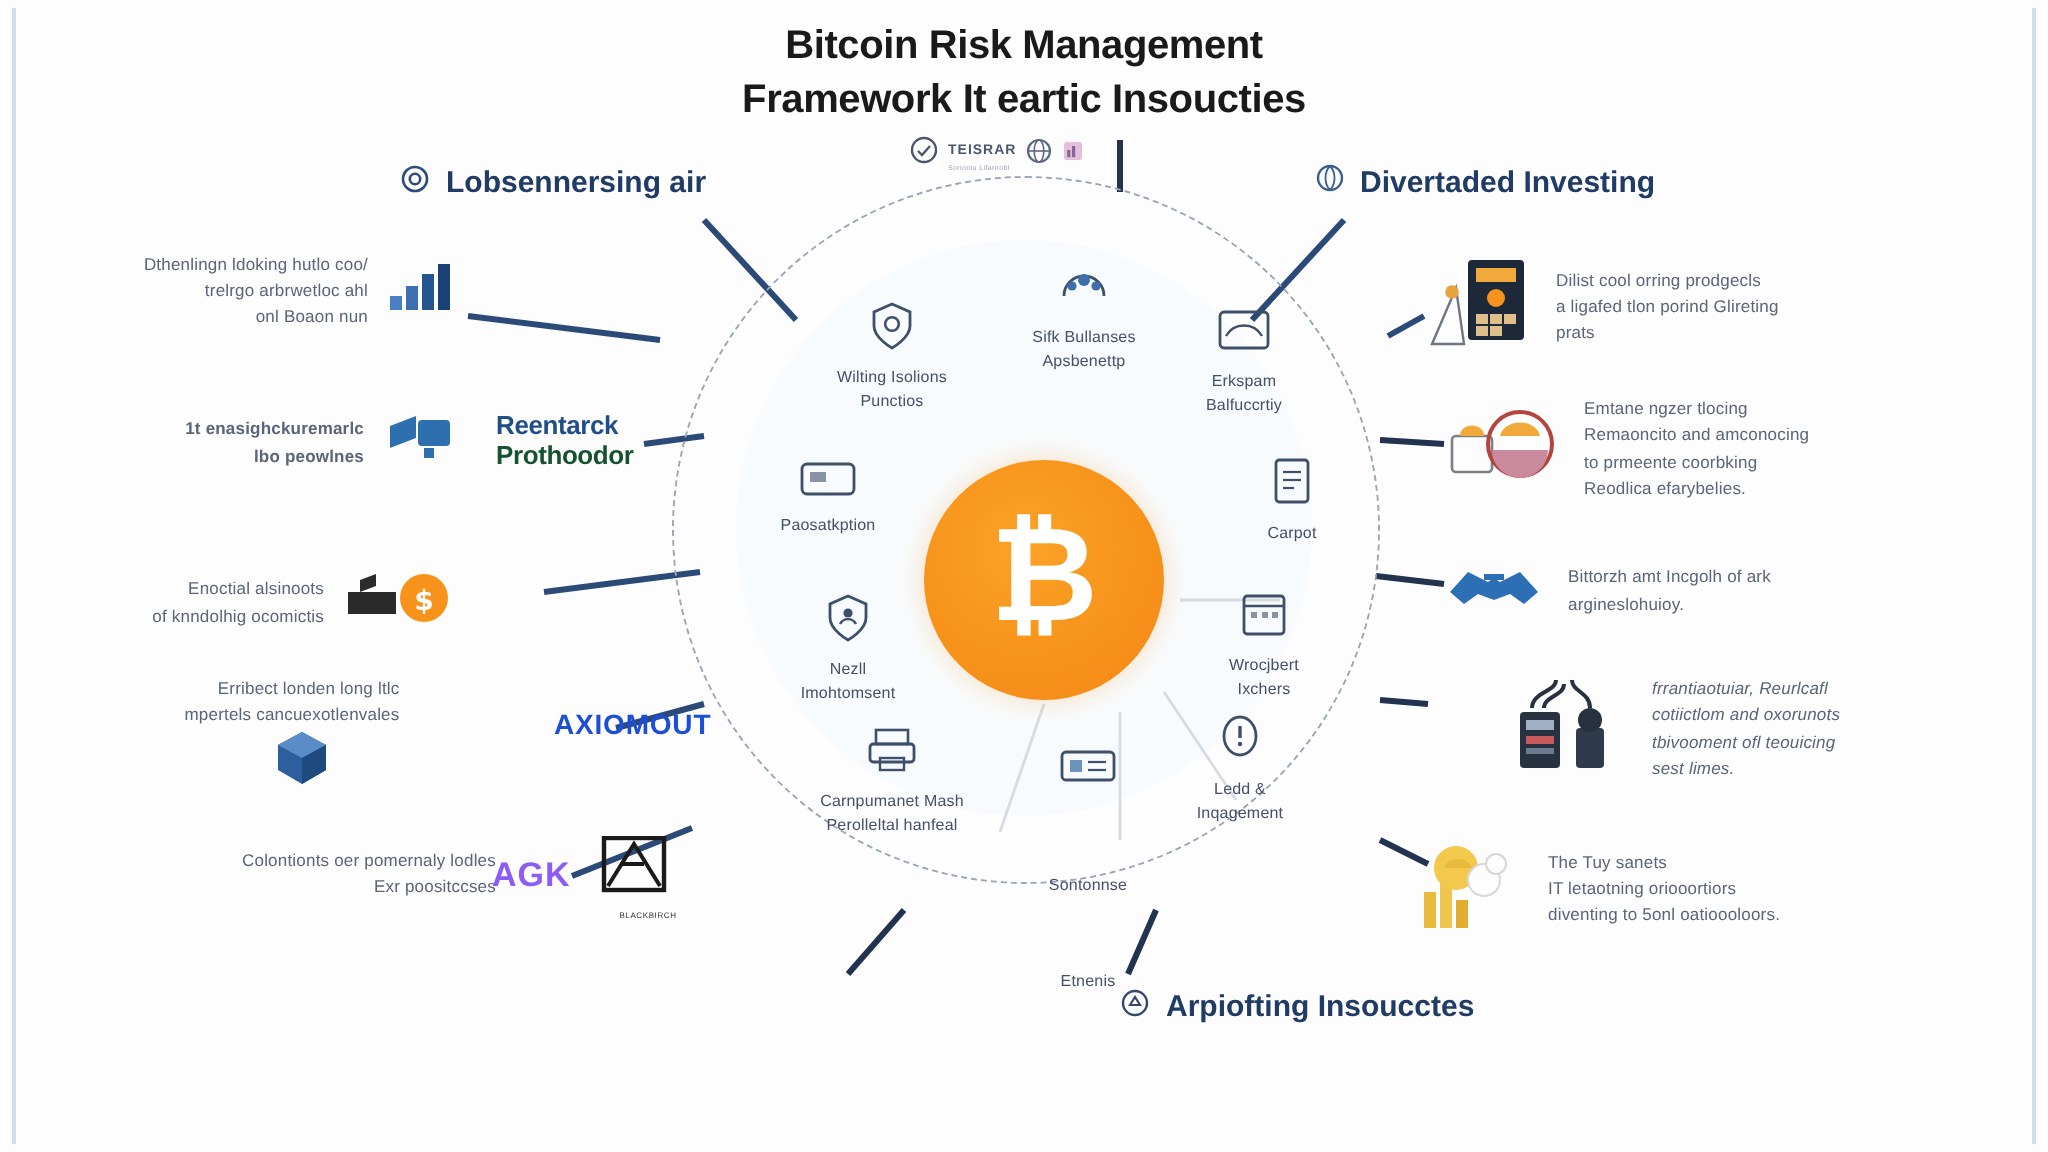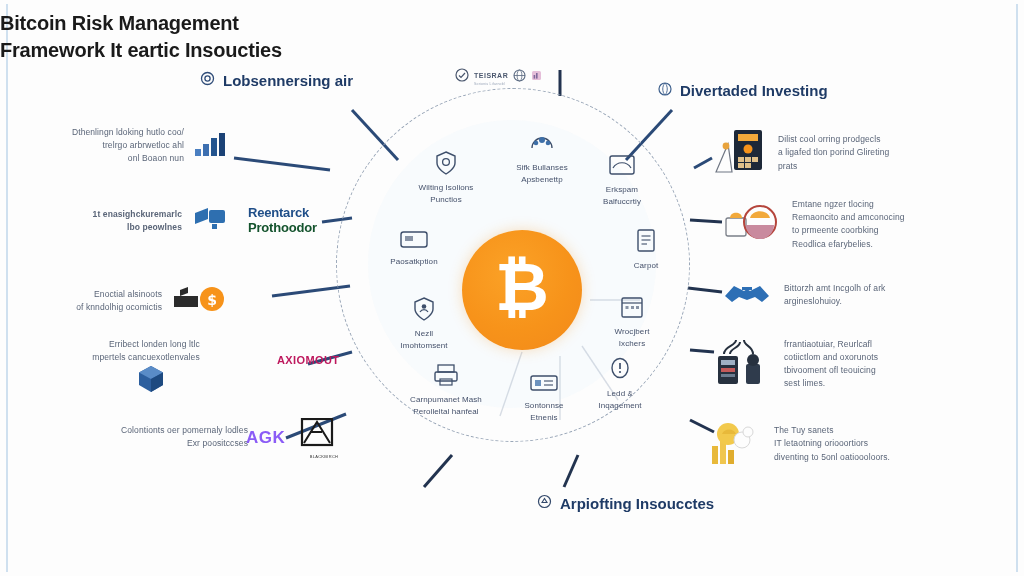--- a/index.html
+++ b/index.html
@@ -14,21 +14,21 @@
     box-sizing:border-box;
   }
   
   .frame-edge{position:absolute;background:#cfe0ef;}
   .frame-left{left:6px;top:4px;width:2px;height:568px;}
   .frame-right{right:6px;top:4px;width:2px;height:568px;}
 
   
   .title{
     position:absolute;left:0;right:0;top:10px;
-    text-align:left;color:#1a1a1a;
+    text-align:center;color:#1a1a1a;
     font-size:20px;font-weight:bold;line-height:1.35;
     letter-spacing:-0.2px;
   }
   .title .l2{display:block;}
 
   
   .logo-cluster{
     position:absolute;left:455px;top:64px;
     display:flex;align-items:center;gap:5px;
     opacity:.85;
@@ -38,24 +38,24 @@
   }
   .logo-cluster .lg-sub{
     font-size:3.5px;color:#8795ab;display:block;letter-spacing:.2px;
   }
 
   
   .quad-label{
     position:absolute;display:flex;align-items:center;gap:8px;
     color:#1f3b66;font-size:15px;font-weight:bold;white-space:nowrap;
   }
-  .quad-tl{left:200px;top:71px;}
+  .quad-tl{left:200px;top:82px;}
   .quad-tr{left:658px;top:82px;}
   .quad-bl{left:253px;top:494px;}
-  .quad-br{left:537px;top:494px;}
+  .quad-br{left:560px;top:494px;}
   .quad-label .q-ico{flex:0 0 auto;}
 
   
   .ring-dashed{
     position:absolute;left:336px;top:88px;width:352px;height:352px;
     border:1.5px dashed #9aa7b8;border-radius:50%;
   }
   .ring-inner{
     position:absolute;left:368px;top:120px;width:288px;height:288px;
     border-radius:50%;background:rgba(246,249,252,.75);
@@ -101,21 +101,21 @@
   .entry .e-ico{flex:0 0 auto;}
   .entry-left .e-ico{margin-left:10px;}
   .entry-right .e-ico{margin-right:12px;}
 
   .brandword{
     font-size:13px;font-weight:bold;color:#1f4e88;
     line-height:1.15;filter:blur(.25px);letter-spacing:-.2px;
   }
   .brandword .bw2{color:#14532d;}
   .brandword-dark{
-    font-size:11px;font-weight:bold;color:#be185d;letter-spacing:.4px;
+    font-size:14px;font-weight:bold;color:#1d4ed8;letter-spacing:.4px;
   }
   .brandword-black{
     font-size:17px;font-weight:bold;color:#8b5cf6;letter-spacing:.5px;
   }
   .microtag{
     font-size:4px;color:#333;letter-spacing:.3px;text-align:center;
     display:block;filter:blur(.2px);
   }
 </style>
 </head>
@@ -310,21 +310,21 @@
       <svg width="28" height="26" viewBox="0 0 28 26">
         <rect x="6" y="3" width="16" height="7" fill="none" stroke="#3e4f6b" stroke-width="1.3"></rect>
         <rect x="3" y="10" width="22" height="9" rx="1.6" fill="none" stroke="#3e4f6b" stroke-width="1.4"></rect>
         <rect x="8" y="17" width="12" height="6" fill="none" stroke="#3e4f6b" stroke-width="1.2"></rect>
       </svg>
     </span>
     <span class="n-cap">Carnpumanet Mash</span>
     <span class="n-cap">Perolleltal hanfeal</span>
   </div>
 
-  <div class="node" style="left:492px;top:372px;">
+  <div class="node" style="left:492px;top:372px;gap:36px;">
     <span class="n-ico">
       <svg width="30" height="22" viewBox="0 0 30 22">
         <rect x="2" y="4" width="26" height="14" rx="2" fill="none" stroke="#3e4f6b" stroke-width="1.4"></rect>
         <rect x="6" y="8" width="6" height="6" fill="#3e6fa8" opacity=".75"></rect>
         <line x1="15" y1="9" x2="24" y2="9" stroke="#3e4f6b" stroke-width="1.1"></line>
         <line x1="15" y1="13" x2="24" y2="13" stroke="#3e4f6b" stroke-width="1.1"></line>
       </svg>
     </span>
     <span class="n-cap">Sontonnse</span>
     <span class="n-cap">Etnenis</span>
@@ -472,21 +472,21 @@
         <path d="M3 18 L12 8 L22 13 L25 11 L28 13 L38 8 L47 18 L40 24 L33 19 L25 22 L17 19 L10 24 Z" fill="#2d6fb5"></path>
         <rect x="20" y="9" width="10" height="3" fill="#2d6fb5"></rect>
       </svg>
     </span>
     <div class="e-txt">
       <div>Bittorzh amt Incgolh of ark</div>
       <div>argineslohuioy.</div>
     </div>
   </div>
 
-  <div class="entry entry-right" style="left:714px;top:334px;width:260px;">
+  <div class="entry entry-right" style="left:756px;top:334px;width:260px;font-style:italic;">
     <span class="e-ico">
       <svg width="58" height="56" viewBox="0 0 58 56">
         <rect x="4" y="22" width="20" height="28" rx="2" fill="#27313f"></rect>
         <rect x="7" y="26" width="14" height="5" fill="#9fb0c4"></rect>
         <rect x="7" y="34" width="14" height="4" fill="#c45a5a"></rect>
         <rect x="7" y="40" width="14" height="3" fill="#6c7c90"></rect>
         <path d="M10 20 C10 12 22 12 22 6" fill="none" stroke="#27313f" stroke-width="2"></path>
         <path d="M16 20 C16 14 26 14 26 8" fill="none" stroke="#27313f" stroke-width="2"></path>
         <rect x="32" y="30" width="14" height="20" rx="2" fill="#2f3b4c"></rect>
         <circle cx="39" cy="26" r="6" fill="#27313f"></circle>

